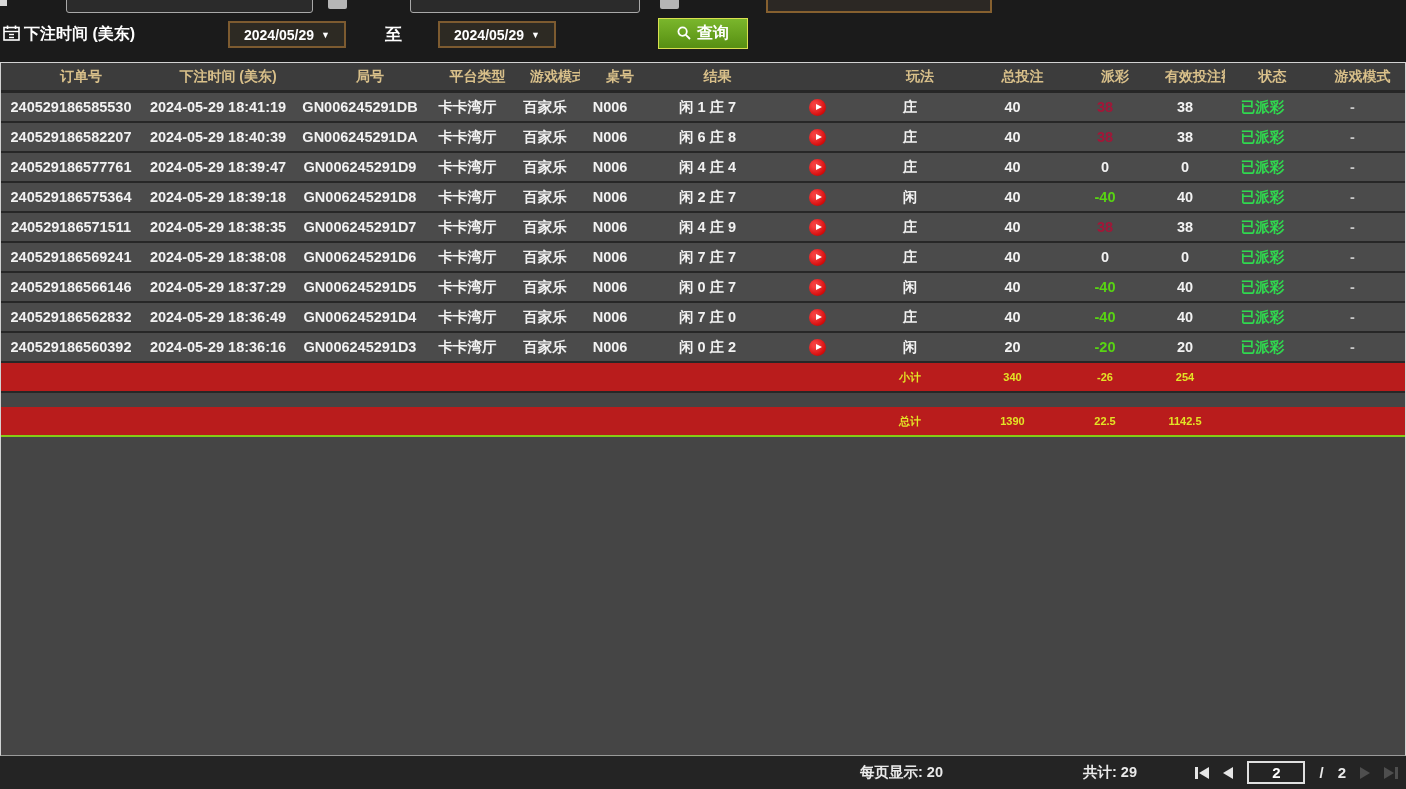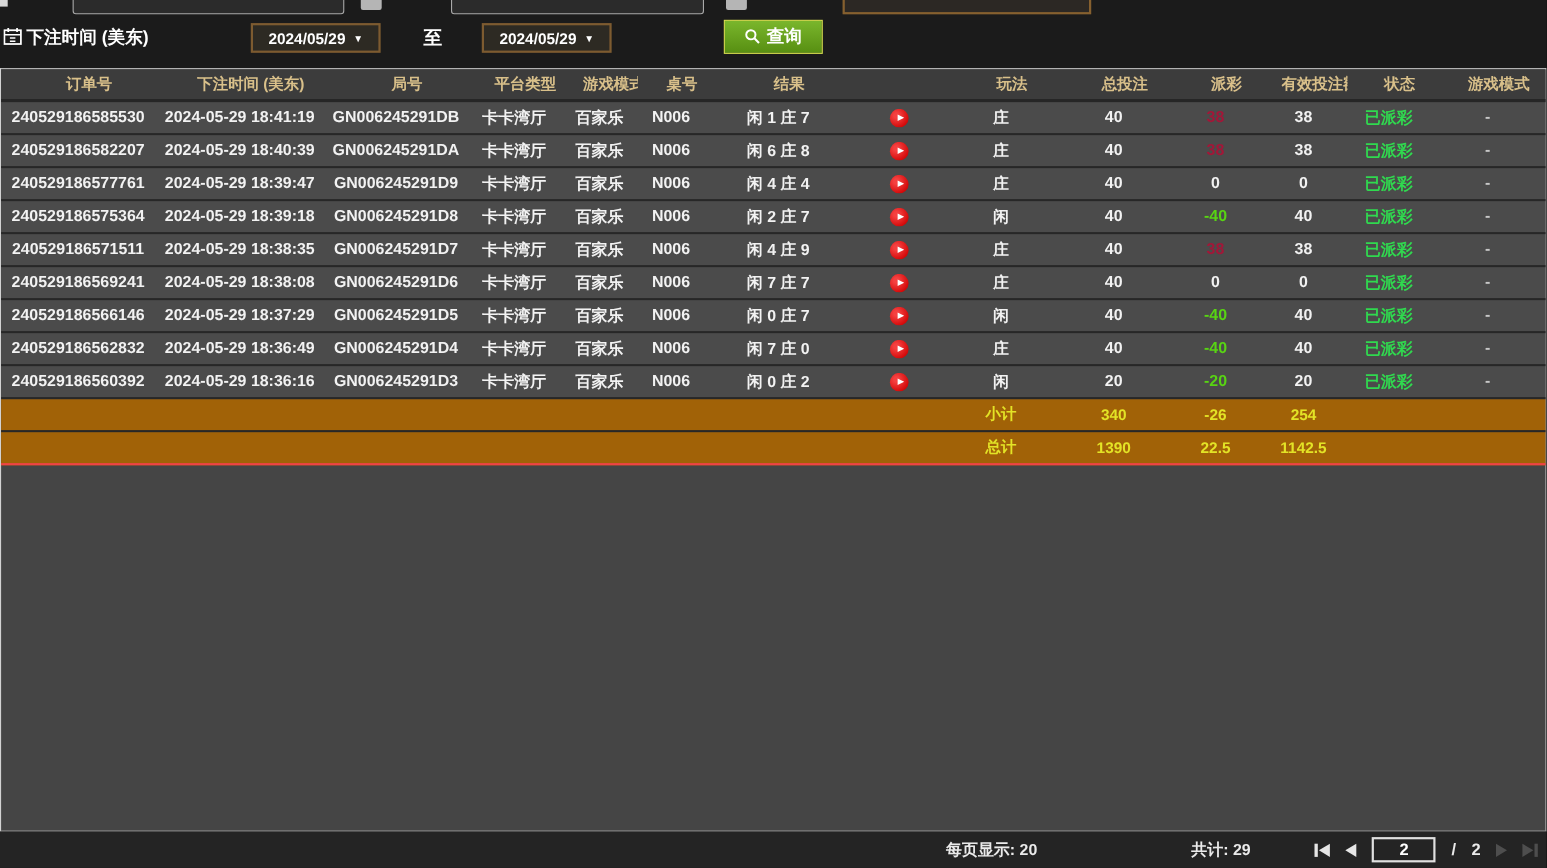--- a/index.html
+++ b/index.html
@@ -40,22 +40,22 @@
   .thead { background:#3c3c3c; color:#d9c08a; font-size:14px;
     border-bottom:3px solid #262626; height:30px; }
   .thead .cell { text-align:center;margin-left:20px; }
   .trow { background:#4b4b4b; border-bottom:2px solid #272727; font-size:14.5px; }
   .cell { text-align:center; white-space:nowrap; overflow:hidden; }
   .pay-red   { color:#a31638; }
   .pay-green { color:#58d413; }
   .pay-white { color:#f2f2f2; }
   .status-green { color:#30d94f; }
   .dim { color:#c8c8c8; }
-  .sum-row { background:#a16207; border-bottom:2px solid #272727; font-size:14px; color:#e3e326; }
-  .sum-row.final { border-bottom:2px solid #ef4444; }
+  .sum-row { background:#b91c1c; border-bottom:2px solid #272727; font-size:11px; color:#e3e326; }
+  .sum-row.final { border-bottom:2px solid #84cc16;margin-top:14px; }
   .playbtn { display:inline-flex; align-items:center; justify-content:center;
     width:17px; height:17px; border-radius:50%;
     background:radial-gradient(circle at 35% 35%, #f54040 15%, #d40b0b 70%, #9c0505);
     vertical-align:middle; cursor:pointer; }
   .playbtn .tri { width:0; height:0; border-left:6px solid #fff;
     border-top:3.5px solid transparent; border-bottom:3.5px solid transparent; margin-left:2px; }
   
   .pagebar { position:absolute; left:0; bottom:0; width:1406px; height:33px;
     background:#242424; display:flex; align-items:center; font-size:14.5px; color:#eaeaea; }
   .per-page { position:absolute; left:860px; width:140px; text-align:left; }

